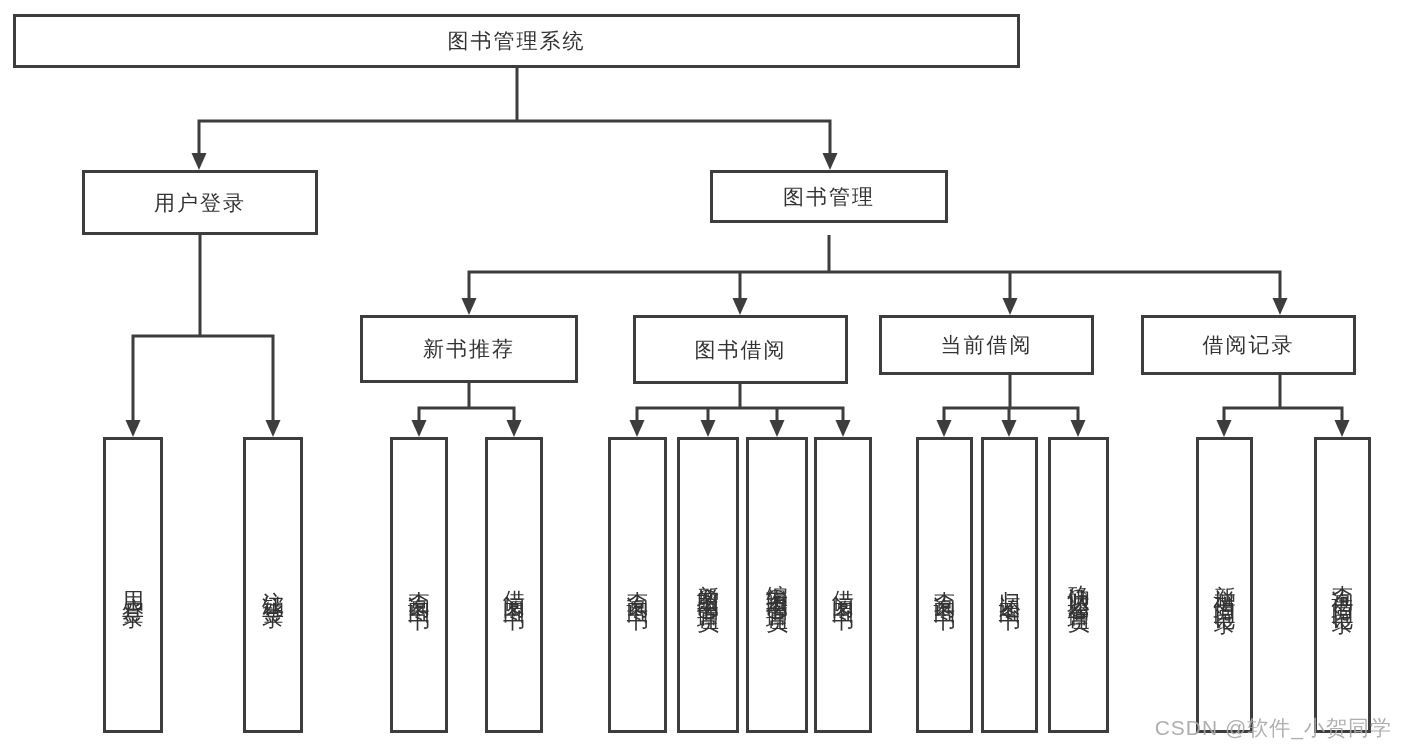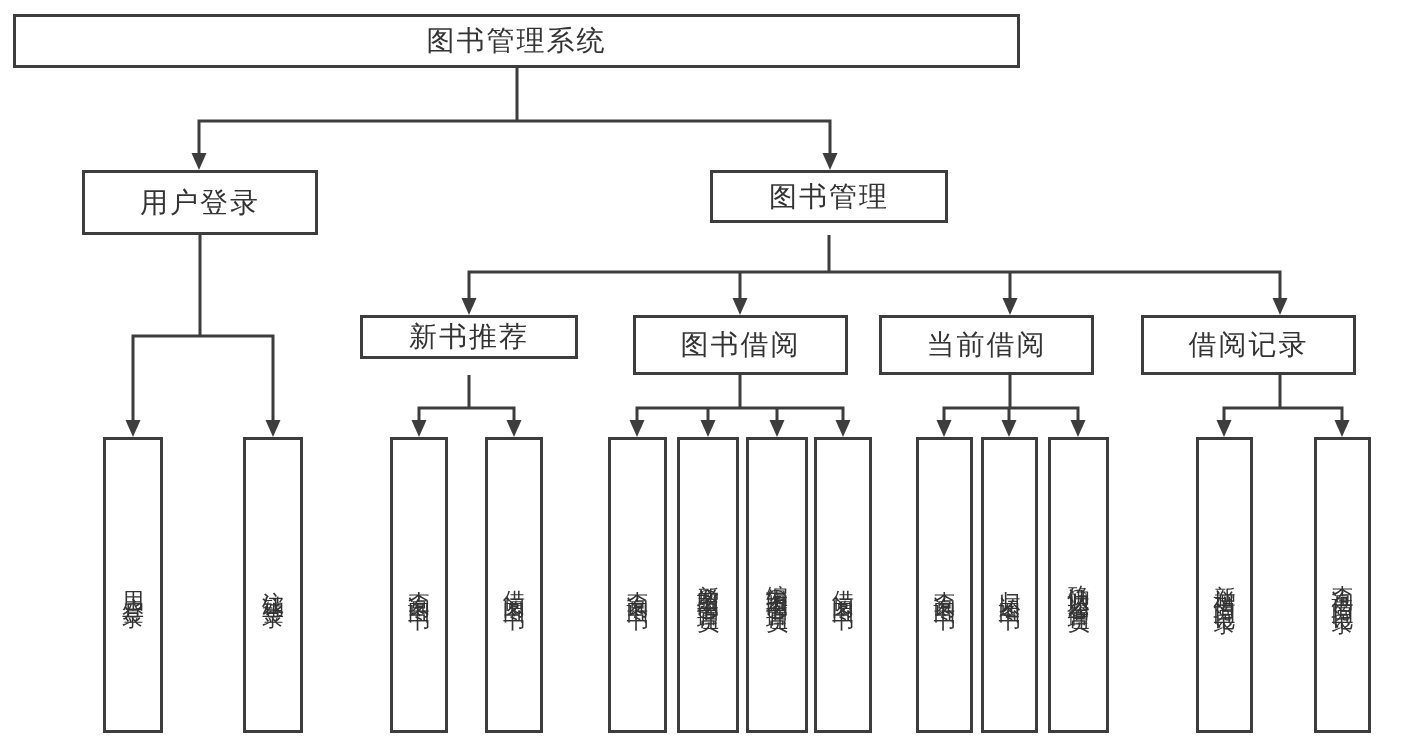--- a/index.html
+++ b/index.html
@@ -9,21 +9,21 @@
     background:#ffffff;
     font-family:"Liberation Sans", sans-serif;
     overflow:hidden;
   }
   #connectors { position:absolute; left:0; top:0; width:1405px; height:747px; }
   .box {
     position:absolute;
     border:3px solid #3d3d3d;
     background:#ffffff;
     display:flex; align-items:center; justify-content:center;
-    font-size:28px; color:#333333; letter-spacing:2px;
+    font-size:21px; color:#333333; letter-spacing:2px;
     box-sizing:border-box;
   }
   .vbox {
     position:absolute;
     border:3px solid #3d3d3d;
     background:#ffffff;
     display:flex; align-items:center; justify-content:center;
     box-sizing:border-box;
   }
   .vtext {
@@ -85,22 +85,22 @@
       <polygon points="1216.5,420 1231.5,420 1224,437"></polygon>
       <polygon points="1334.5,420 1349.5,420 1342,437"></polygon>
     </g>
   </svg>
 
   <div class="box" style="left:13px; top:14px; width:1007px; height:54px;">图书管理系统</div>
 
   <div class="box" style="left:82px; top:170px; width:236px; height:65px;">用户登录</div>
   <div class="box" style="left:710px; top:170px; width:238px; height:53px;">图书管理</div>
 
-  <div class="box" style="left:360px; top:315px; width:218px; height:44px;">新书推荐</div>
-  <div class="box" style="left:633px; top:315px; width:215px; height:60px;">图书借阅</div>
+  <div class="box" style="left:360px; top:315px; width:218px; height:68px;">新书推荐</div>
+  <div class="box" style="left:633px; top:315px; width:215px; height:69px;">图书借阅</div>
   <div class="box" style="left:879px; top:315px; width:215px; height:60px;">当前借阅</div>
   <div class="box" style="left:1141px; top:315px; width:215px; height:60px;">借阅记录</div>
 
   <div class="vbox" style="left:103px; top:437px; width:60px; height:296px;">
     <span class="vtext">用户登录</span>
   </div>
   <div class="vbox" style="left:243px; top:437px; width:60px; height:296px;">
     <span class="vtext">注销登录</span>
   </div>
 
@@ -134,14 +134,15 @@
     <span class="vtext" style="letter-spacing:4px;">确认归还（管理员）</span>
   </div>
 
   <div class="vbox" style="left:1196px; top:437px; width:57px; height:296px;">
     <span class="vtext">新增借阅记录</span>
   </div>
   <div class="vbox" style="left:1314px; top:437px; width:57px; height:296px;">
     <span class="vtext">查询借阅记录</span>
   </div>
 
+  <div class="watermark">CSDN @软件_小贺同学</div>
 
 </div>
 
 </body></html>

